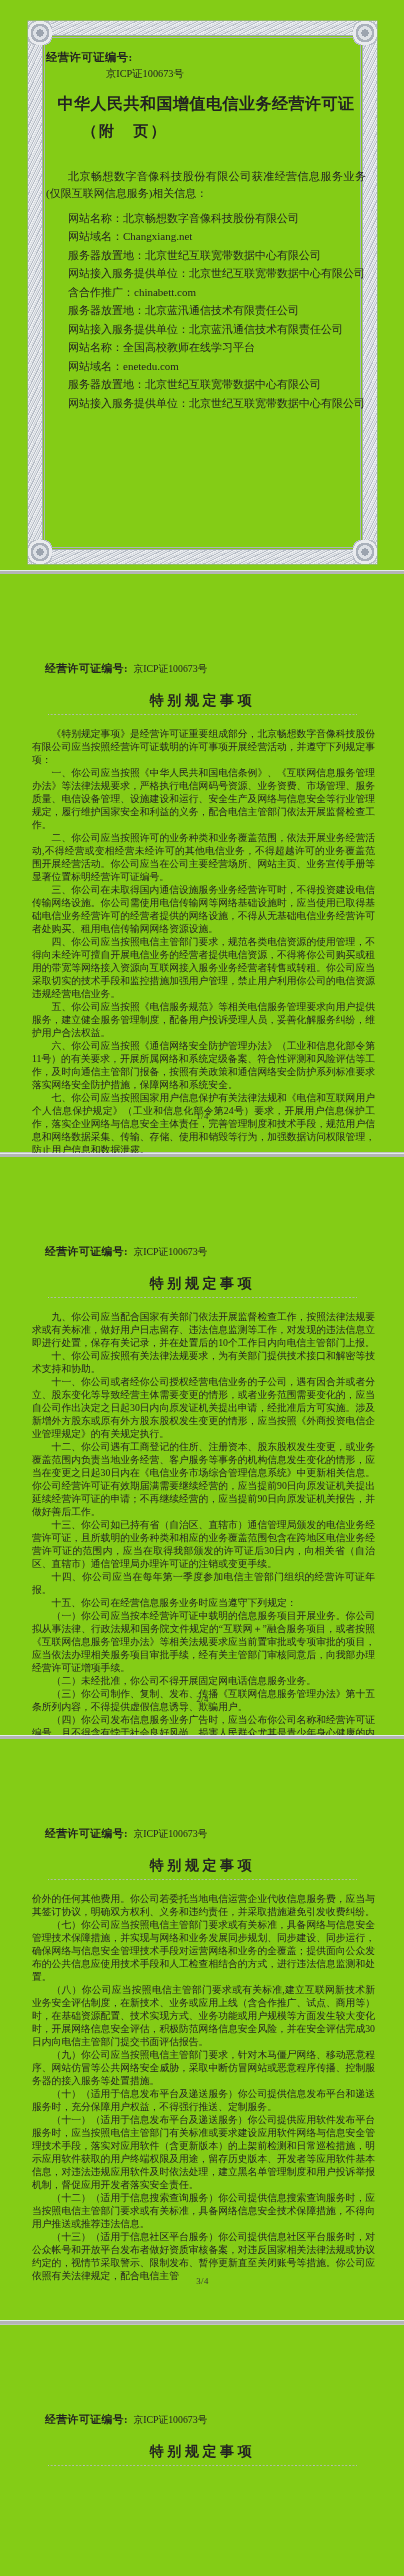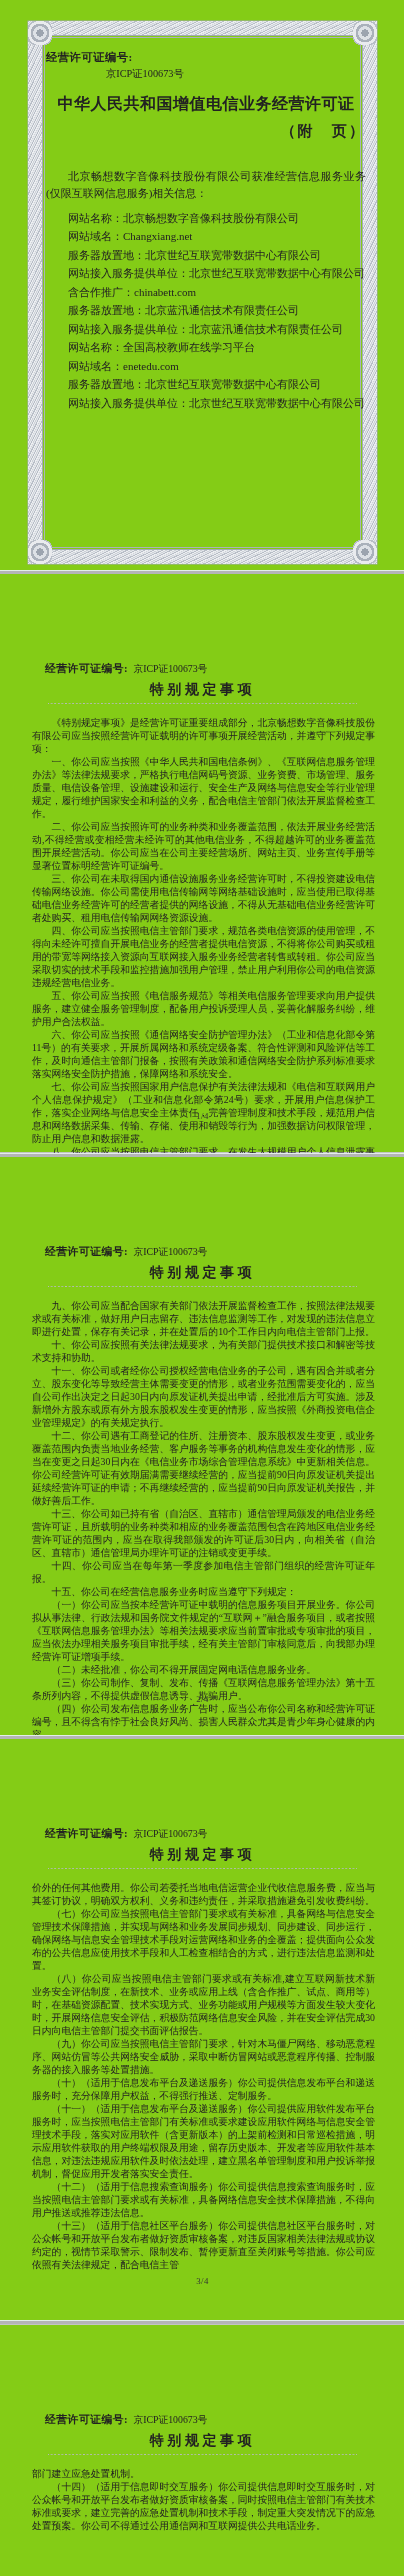--- a/index.html
+++ b/index.html
@@ -22,29 +22,29 @@
       box-shadow:inset 0 0 0 1px #a2aab4, 0 0 0 0.5px #a2aab4;}
   .cert-inner{position:absolute;inset:2.1px;border:0.5px solid #aab1bb;}
   .corner{position:absolute;width:24px;height:24px;
       background:radial-gradient(circle at 50% 50%,#9ca4af 0 22%,#dde1e6 22% 40%,#aab1bb 40% 55%,#e9ebee 55% 72%,#b8bec7 72% 80%,transparent 80%);}
   .corner.tl{left:-14px;top:-14px;} .corner.tr{right:-14px;top:-14px;}
   .corner.bl{left:-14px;bottom:-14px;} .corner.br{right:-14px;bottom:-14px;}
   .cert-content{position:absolute;left:46px;right:39px;top:50px;}
   .cert-lic-label{font-size:11.3px;font-weight:bold;letter-spacing:0.5px;}
   .cert-lic-value{font-size:10.3px;margin:2.1px 0 0 60px;}
   .cert-title1{text-align:center;font-size:16px;font-weight:bold;margin-top:13.4px;letter-spacing:0.5px;}
-  .cert-title2{text-align:right;font-size:15px;font-weight:bold;margin-top:6.2px;letter-spacing:2.1px;}
+  .cert-title2{text-align:left;font-size:15px;font-weight:bold;margin-top:6.2px;letter-spacing:2.1px;margin-left:36px;}
   .cert-intro{font-size:11px;line-height:17.5px;text-indent:2em;text-align:justify;margin:27px 0 6.2px 0;}
   .cert-entries p{margin:0;font-size:11px;line-height:18.5px;text-indent:2em;text-align:justify;}
 
   
   .prov-header{padding-top:88px;margin-left:45px;}
   .lic-label{font-size:10.8px;font-weight:bold;letter-spacing:0.5px;}
   .lic-value{font-size:9.8px;margin-left:5.2px;}
-  .prov-title{text-align:center;font-size:14px;font-weight:bold;letter-spacing:3.6px;margin-top:5px;}
+  .prov-title{text-align:center;font-size:14px;font-weight:bold;letter-spacing:3.6px;margin-top:16px;}
   .wavy{width:309px;height:3.1px;margin:3.6px auto 0;
         background:
           linear-gradient(135deg,#b6bac0 25%,transparent 25%) 0 0/3.6px 3.1px repeat-x,
           linear-gradient(45deg,transparent 75%,#b6bac0 75%) 0 0/3.6px 3.1px repeat-x;}
   .prov-body{margin:10.3px 30px 0 32px;font-size:9.8px;line-height:13px;text-align:justify;}
   .prov-body p{margin:0;}
   .prov-body .indent{text-indent:2em;}
   .page-num{position:absolute;top:537px;left:0;width:100%;text-align:center;font-size:8.8px;letter-spacing:0.5px;color:#333;}
 </style>
 </head>
@@ -151,21 +151,17 @@
   </div>
 
   <div class="sep" id="sep4"></div>
 
   <div class="page" id="page5">
     <div class="prov-header">
       <span class="lic-label">经营许可证编号:</span><span class="lic-value">京ICP证100673号</span>
     </div>
     <div class="prov-title">特别规定事项</div>
     <div class="wavy"></div>
-    <div class="prov-body">
-        <p>部门建立应急处置机制。</p>
-        <p class="indent">（十四）（适用于信息即时交互服务）你公司提供信息即时交互服务时，对公众帐号和开放平台发布者做好资质审核备案，同时按照电信主管部门有关技术标准或要求，建立完善的应急处置机制和技术手段，制定重大突发情况下的应急处置预案。你公司不得通过公用通信网和互联网提供公共电话业务。</p>
-      </div>
 
   </div>
 
 </div>
 
 
 </body></html>

